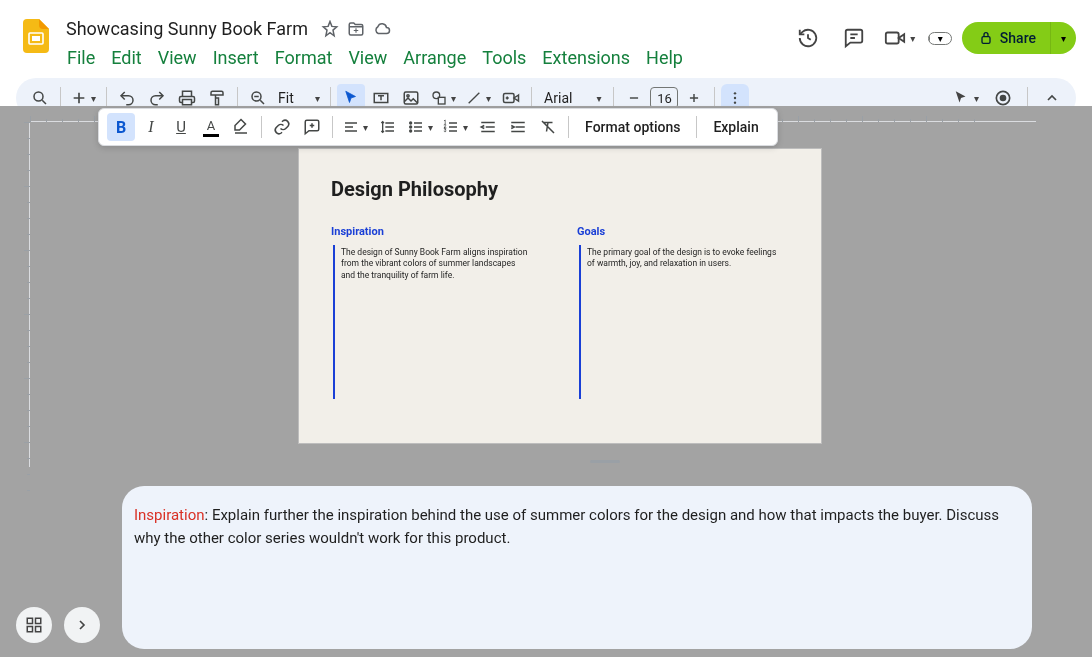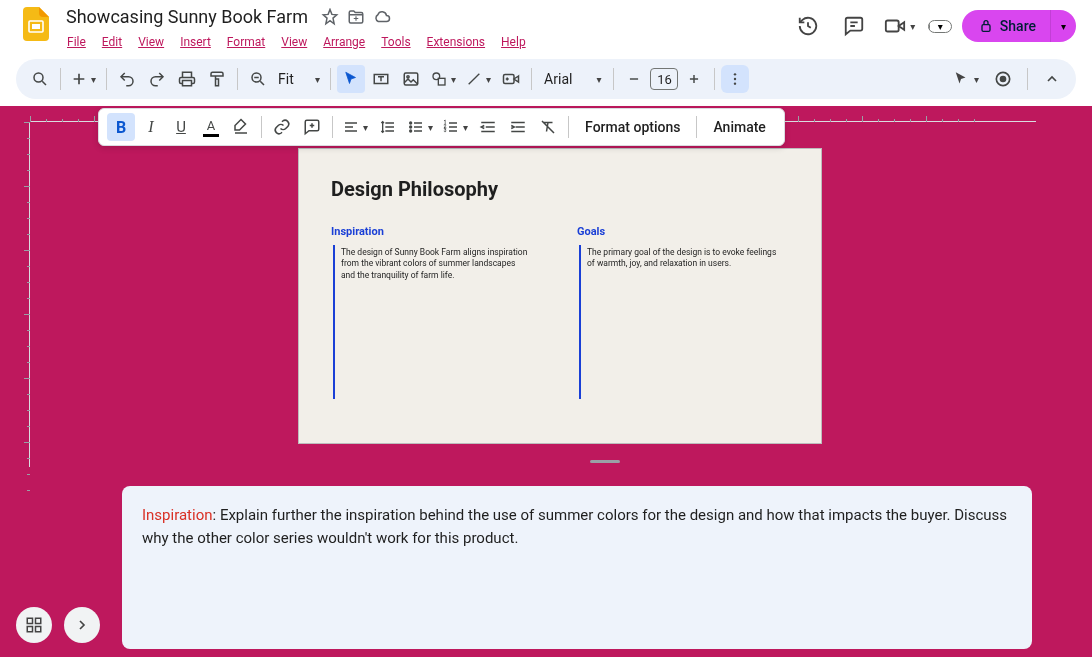--- a/index.html
+++ b/index.html
@@ -1,33 +1,33 @@
 <!DOCTYPE html>
 <html><head>
 <meta charset="utf-8">
 <style>
 * { margin: 0; padding: 0; box-sizing: border-box; font-family: 'Google Sans', Roboto, Arial, sans-serif; }
 body { background: #fff; width: 1092px; height: 657px; overflow: hidden; position: relative; }
 
 
-.header { display: flex; align-items: flex-start; padding: 4px 16px 0 16px; }
+.header { display: flex; align-items: flex-start; padding: 16px 16px 0 16px; }
 .logo { width: 40px; height: 40px; display: flex; align-items: center; justify-content: center; margin-right: 4px; }
 .logo svg { width: 26px; height: 34px; }
 .title-area { flex: 1; }
 .title-row { display: flex; align-items: center; gap: 6px; }
 .doc-title { font-size: 18px; color: #1f1f1f; padding: 2px 6px; }
 .title-icon { width: 20px; height: 20px; color: #5f6368; display: flex; align-items: center; justify-content: center; cursor: pointer; }
 .menubar { display: flex; gap: 2px; margin-top: 2px; }
-.menu-item { font-size: 12px; color: #be185d; padding: 4px 7px; border-radius: 4px; cursor: pointer; text-decoration: underline; }
+.menu-item { font-size: 18px; color: #15803d; padding: 4px 7px; border-radius: 4px; cursor: pointer; }
 .header-right { display: flex; align-items: center; gap: 10px; margin-top: 4px; }
 .hbtn { width: 36px; height: 36px; border-radius: 50%; display: flex; align-items: center; justify-content: center; color: #444; cursor: pointer; }
 .slideshow-group { display: flex; border: 1px solid #747775; border-radius: 20px; overflow: hidden; }
 .slideshow-btn { padding: 8px 18px; font-size: 14px; font-weight: 500; color: #1f1f1f; cursor: pointer; }
 .slideshow-drop { border-left: 1px solid #747775; padding: 0 8px; display: flex; align-items: center; cursor: pointer; }
-.share-group { display: flex; background: #d946ef; border-radius: 20px; overflow: hidden; }
+.share-group { display: flex; background: #84cc16; border-radius: 20px; overflow: hidden; }
 .share-btn { padding: 8px 14px 8px 16px; font-size: 14px; font-weight: 500; color: #001d35; display: flex; align-items: center; gap: 6px; cursor: pointer; }
 .share-drop { padding: 0 10px; display: flex; align-items: center; cursor: pointer; border-left: 1px solid rgba(0,0,0,0.1); }
 
 
 .toolbar-wrap { padding: 6px 16px; }
 .toolbar { background: #edf2fa; border-radius: 24px; height: 40px; display: flex; align-items: center; padding: 0 10px; gap: 2px; }
 .tbtn { min-width: 28px; height: 28px; border-radius: 4px; display: flex; align-items: center; justify-content: center; color: #444746; cursor: pointer; position: relative; }
 .tbtn.wide { padding: 0 4px; gap: 2px; }
 .tbtn.active { background: #d3e3fd; }
 .tbtn.fill { background: #d3e3fd; border-radius: 6px; }
@@ -39,21 +39,21 @@
 .toolbar-right { margin-left: auto; display: flex; align-items: center; gap: 6px; }
 
 
 .toolbar2 { position: absolute; left: 98px; top: 108px; background: #fff; border: 1px solid #dadce0; border-radius: 6px; box-shadow: 0 2px 6px rgba(0,0,0,0.15); height: 38px; display: flex; align-items: center; padding: 0 8px; gap: 2px; z-index: 10; }
 .tb2btn { min-width: 28px; height: 28px; border-radius: 4px; display: flex; align-items: center; justify-content: center; color: #444746; cursor: pointer; font-size: 14px; }
 .tb2btn.active { background: #d3e3fd; }
 .tb2btn.wdrop { gap: 2px; padding: 0 4px; }
 .tb2txt { font-size: 14px; color: #1f1f1f; font-weight: 500; padding: 0 10px; cursor: pointer; }
 
 
-.canvas-area { position: absolute; left: 0; top: 106px; right: 0; bottom: 0; background: #be185d; }
+.canvas-area { position: absolute; left: 0; top: 106px; right: 0; bottom: 0; background: #a3a3a3; }
 .ruler-h { position: absolute; left: 30px; right: 56px; top: 0; height: 16px; border-bottom: 1px solid #dadce0; }
 .ruler-tick { position: absolute; top: 10px; width: 1px; height: 6px; background: #9aa0a6; }
 .ruler-v { position: absolute; left: 14px; top: 16px; width: 16px; bottom: 190px; border-right: 1px solid #dadce0; }
 .ruler-vtick { position: absolute; left: 10px; height: 1px; width: 6px; background: #9aa0a6; }
 
 .slide { position: absolute; left: 298px; top: 42px; width: 524px; height: 296px; background: #f2efe9; border: 1px solid #bdbdbd; }
 .slide-title { position: absolute; left: 32px; top: 28px; font-size: 20px; font-weight: 700; color: #1f1f1f; }
 .col-head { font-size: 11px; font-weight: 700; color: #1a3fd6; }
 .col1-head { position: absolute; left: 32px; top: 76px; }
 .col2-head { position: absolute; left: 278px; top: 76px; }
@@ -61,21 +61,21 @@
 .vline2 { position: absolute; left: 280px; top: 96px; width: 2px; height: 154px; background: #1a3fd6; }
 .body-text { font-size: 8.5px; color: #1f1f1f; line-height: 1.35; position: absolute; width: 190px; }
 .t1a { left: 42px; top: 98px; }
 .t1b { left: 42px; top: 140px; }
 .t2a { left: 288px; top: 98px; }
 .t2b { left: 288px; top: 128px; }
 
 .notes-sep { position: absolute; left: 590px; top: 354px; width: 30px; height: 3px; background: #9aa0a6; border-radius: 2px; }
 
 
-.notes { position: absolute; left: 122px; right: 60px; top: 380px; bottom: 8px; background: #eef3fb; border-radius: 8px; padding: 18px 20px; font-size: 15px; color: #1f1f1f; line-height: 1.5; }
+.notes { position: absolute; left: 122px; right: 60px; top: 380px; bottom: 8px; background: #eef3fb; border-radius: 22px; padding: 18px 12px; font-size: 15px; color: #1f1f1f; line-height: 1.5; }
 .notes .red { color: #d93025; }
 .notes .sel { background: #c8d7ee; }
 .notes p { margin-bottom: 18px; }
 
 
 .bl-nav { position: absolute; left: 16px; bottom: 14px; display: flex; gap: 12px; }
 .blbtn { width: 36px; height: 36px; border-radius: 50%; background: #f1f3f4; display: flex; align-items: center; justify-content: center; color: #444; cursor: pointer; }
 
 svg { display: block; }
 </style>
@@ -378,21 +378,21 @@
       </svg>
     </span>
   <span class="tb2btn">
       <svg width="18" height="18" viewBox="0 0 24 24" stroke="currentColor" stroke-width="2" fill="none">
         <path d="M6 6h12M12 6l-2 12M4 4l16 16"></path>
       </svg>
     </span>
   <span class="tsep"></span>
   <span class="tb2txt">Format options</span>
   <span class="tsep"></span>
-  <span class="tb2txt">Animate</span>
+  <span class="tb2txt">Explain</span>
 </div>
 
 <div class="canvas-area">
   <div class="ruler-h">
       <div class="ruler-tick" style="left: 0px;"></div>
       <div class="ruler-tick" style="left: 16px; height: 3px; top: 13px;"></div>
       <div class="ruler-tick" style="left: 32px; height: 3px; top: 13px;"></div>
       <div class="ruler-tick" style="left: 48px; height: 3px; top: 13px;"></div>
       <div class="ruler-tick" style="left: 64px;"></div>
       <div class="ruler-tick" style="left: 80px; height: 3px; top: 13px;"></div>

